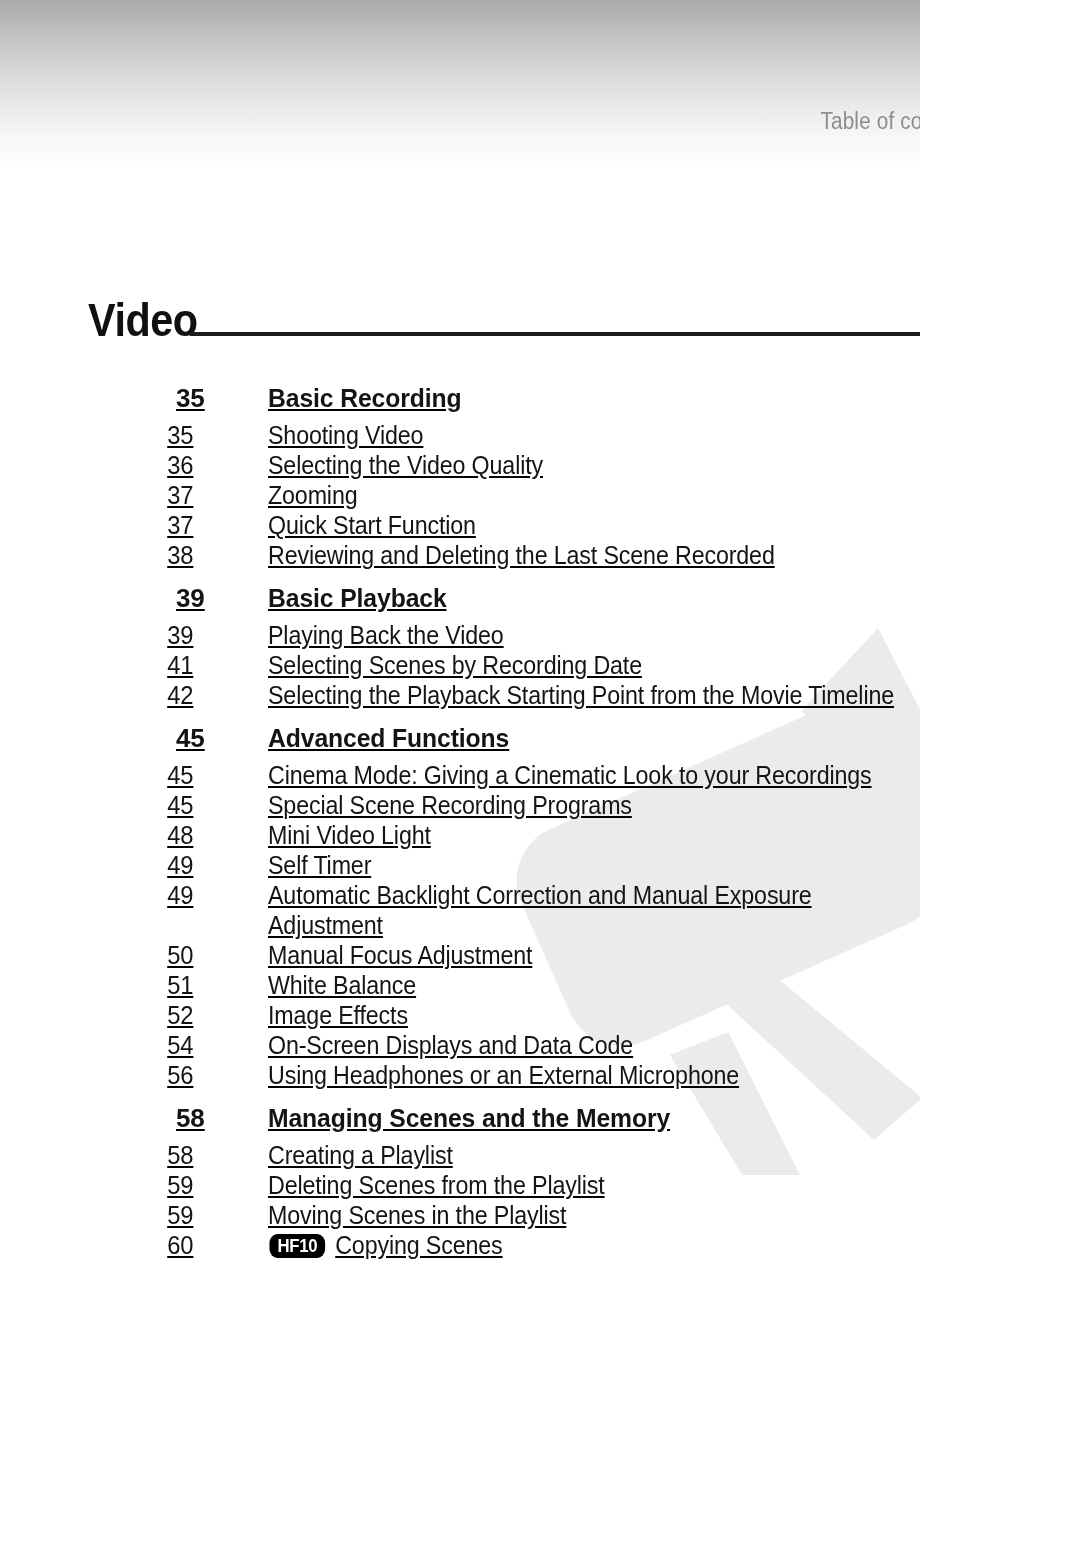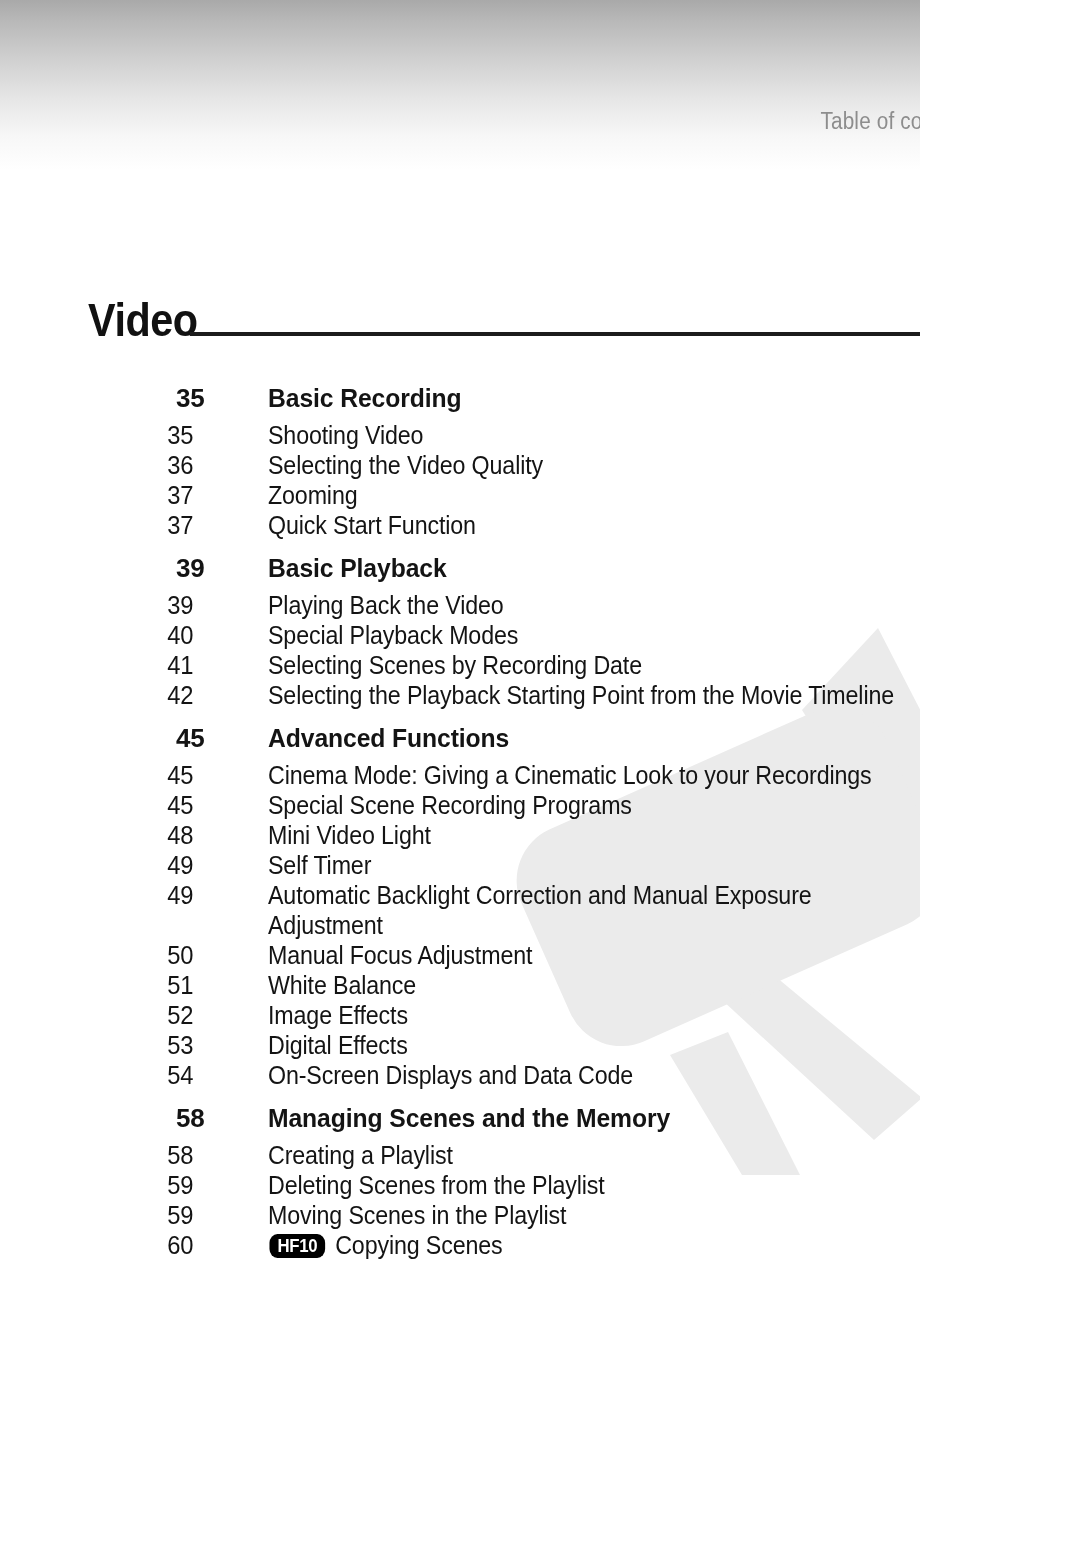--- a/index.html
+++ b/index.html
@@ -107,21 +107,21 @@
   }
 
   
   .toc {
     position: absolute;
     left: 0;
     top: 381px;
     width: 1000px;
   }
 
-  .section { display: block; }
+  .section { display: block; text-decoration: underline; }
 
   .row {
     display: flex;
     align-items: baseline;
     height: 30px;
   }
   .row .num {
     width: 92px;
     flex: 0 0 92px;
     text-align: left;
@@ -241,35 +241,35 @@
           <span class="label">Selecting the Video Quality</span>
         </div>
         <div class="row entry">
           <span class="num">37</span>
           <span class="label">Zooming</span>
         </div>
         <div class="row entry">
           <span class="num">37</span>
           <span class="label">Quick Start Function</span>
         </div>
+        <div class="row entry">
+          <span class="num">38</span>
+          <span class="label">Reviewing and Deleting the Last Scene Recorded</span>
+        </div>
       </div>
       <div class="section">
         <div class="row head">
           <span class="num">39</span>
           <span class="label">Basic Playback</span>
         </div>
         <div class="row entry">
           <span class="num">39</span>
           <span class="label">Playing Back the Video</span>
         </div>
         <div class="row entry">
-          <span class="num">40</span>
-          <span class="label">Special Playback Modes</span>
-        </div>
-        <div class="row entry">
           <span class="num">41</span>
           <span class="label">Selecting Scenes by Recording Date</span>
         </div>
         <div class="row entry">
           <span class="num">42</span>
           <span class="label">Selecting the Playback Starting Point from the Movie Timeline</span>
         </div>
       </div>
       <div class="section">
         <div class="row head">
@@ -306,26 +306,26 @@
         </div>
         <div class="row entry">
           <span class="num">51</span>
           <span class="label">White Balance</span>
         </div>
         <div class="row entry">
           <span class="num">52</span>
           <span class="label">Image Effects</span>
         </div>
         <div class="row entry">
-          <span class="num">53</span>
-          <span class="label">Digital Effects</span>
-        </div>
-        <div class="row entry">
           <span class="num">54</span>
           <span class="label">On-Screen Displays and Data Code</span>
+        </div>
+        <div class="row entry">
+          <span class="num">56</span>
+          <span class="label">Using Headphones or an External Microphone</span>
         </div>
       </div>
       <div class="section">
         <div class="row head">
           <span class="num">58</span>
           <span class="label">Managing Scenes and the Memory</span>
         </div>
         <div class="row entry">
           <span class="num">58</span>
           <span class="label">Creating a Playlist</span>

